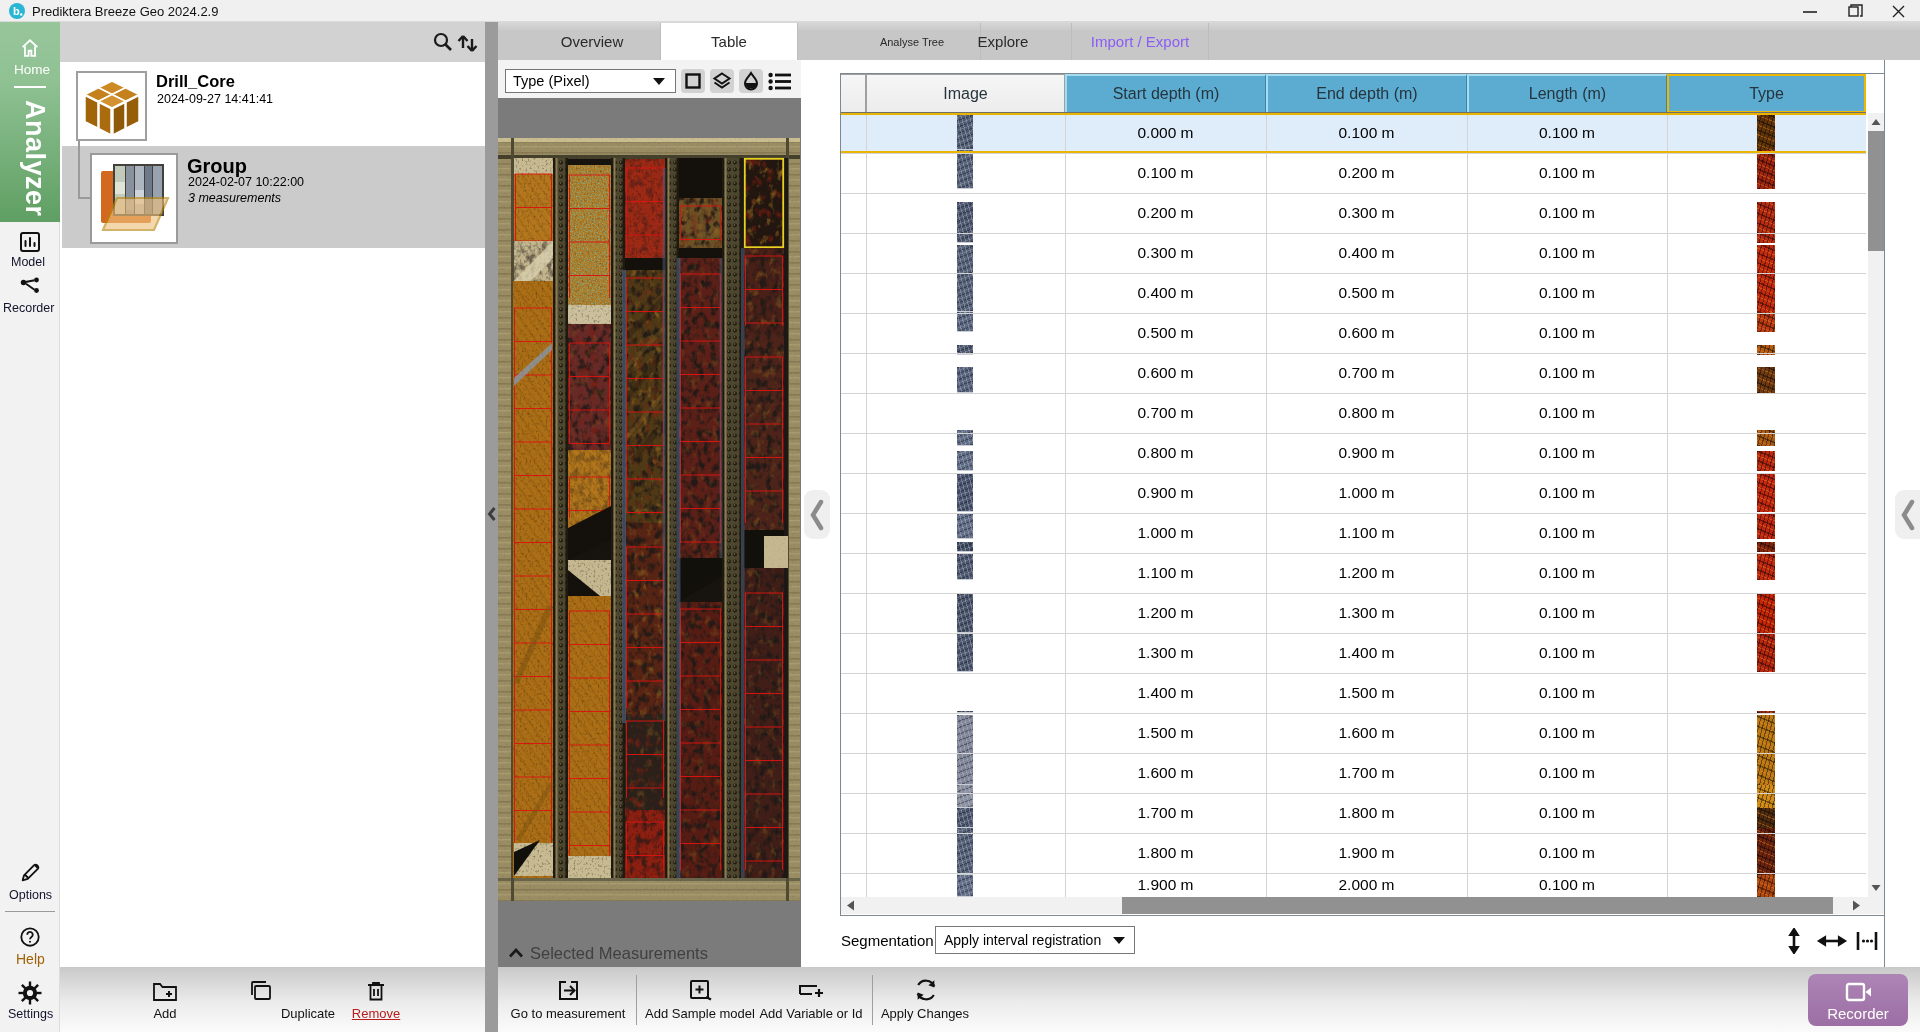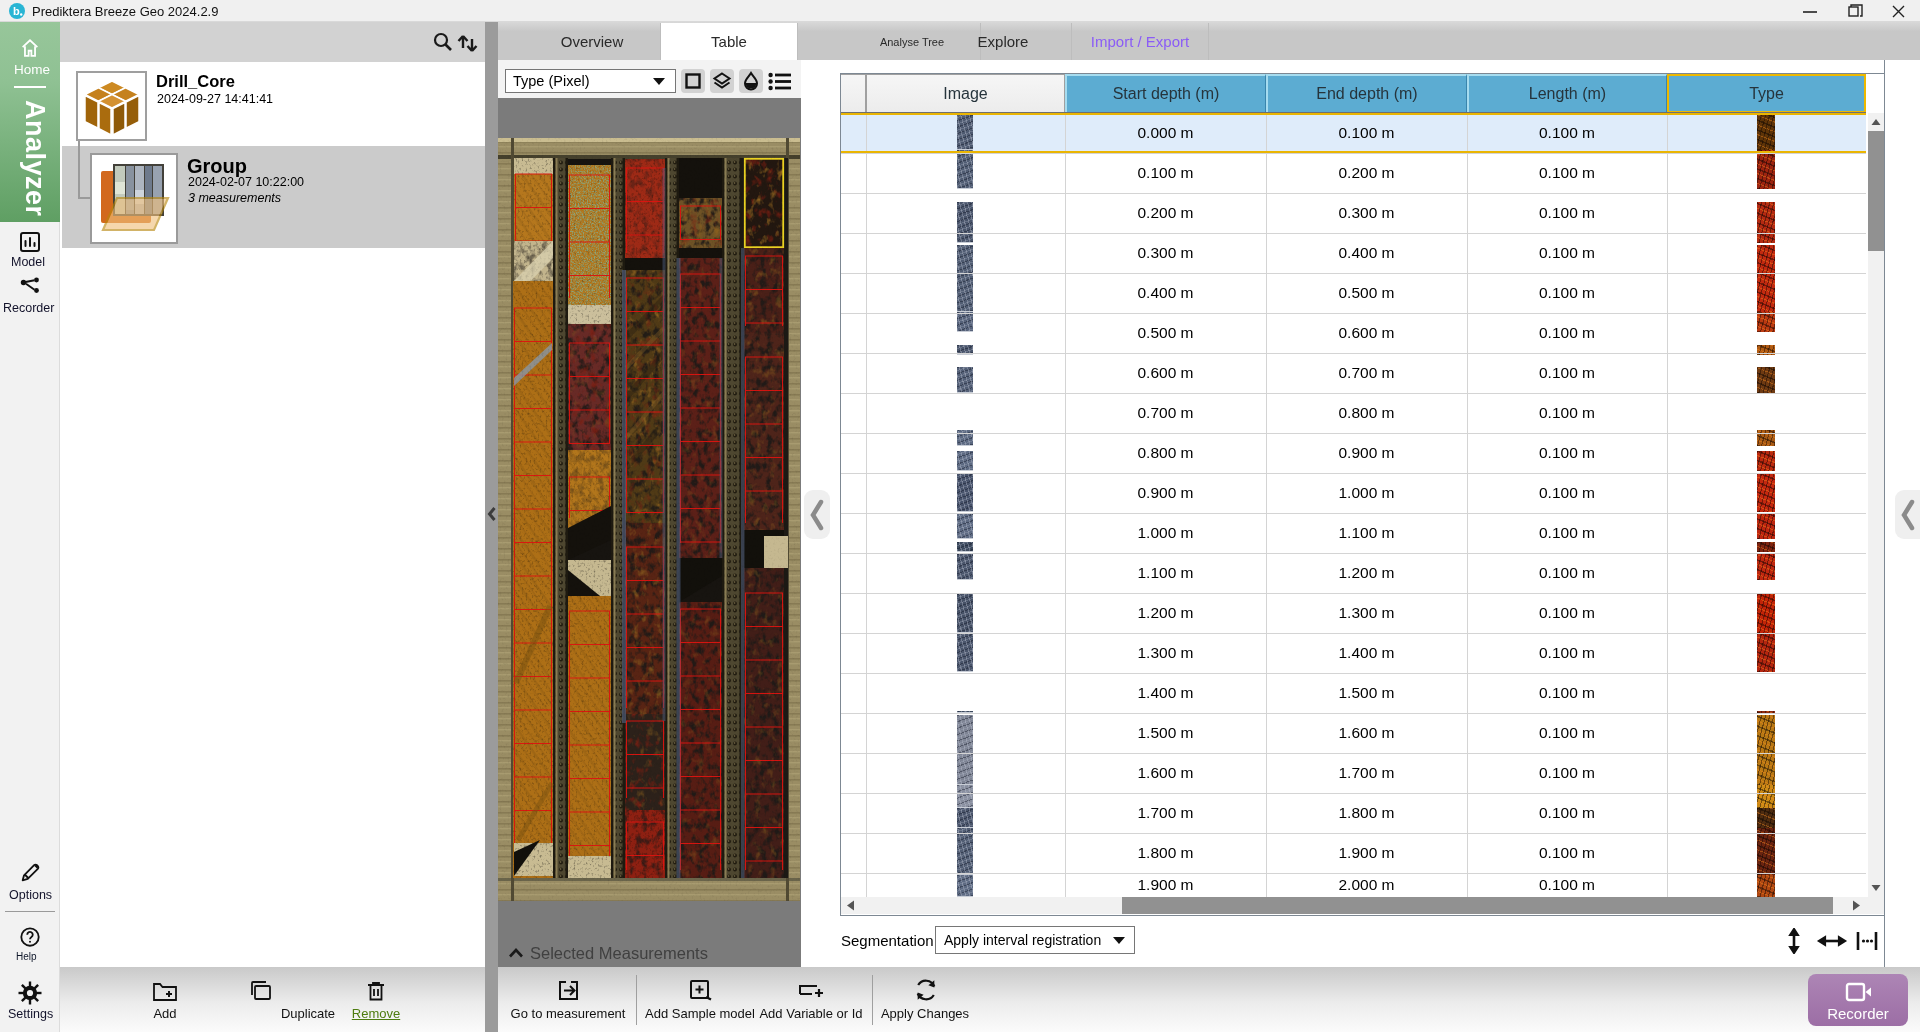--- a/index.html
+++ b/index.html
@@ -46,21 +46,21 @@
     <path d="M4 20 L5.5 14.5 L16.5 3.5 A2.1 2.1 0 0 1 19.5 3.5 L20.5 4.5 A2.1 2.1 0 0 1 20.5 7.5 L9.5 18.5 Z M6.8 14.2 l3 3" fill="none" stroke="#111" stroke-width="2" stroke-linejoin="round"></path>
     <path d="M16.8 4.4 l2.8 2.8 1-1.2a1.6 1.6 0 0 0-2.6-2.6z"></path>
   </svg>
 <div class="ab tx" style="left:9px;top:888px;font-size:12.5px;color:#13132b;font-weight:normal;">Options</div>
 <div class="ab" style="left:5px;top:911px;width:50px;height:1px;background:#9a9a9a;"></div>
 <svg class="ab" style="left:19px;top:926px" width="22" height="22" viewBox="0 0 24 24" fill="none" stroke="#111" stroke-width="2">
     <circle cx="12" cy="12" r="9.5"></circle>
     <path d="M9 9.5 a3 3 0 1 1 4.6 2.5 c-1.2.8-1.6 1.4-1.6 2.5"></path>
     <circle cx="12" cy="17.3" r="1.1" fill="#111" stroke="none"></circle>
   </svg>
-<div class="ab tx" style="left:16px;top:951px;font-size:10px;color:#0f172a;font-weight:normal;">Help</div>
+<div class="ab tx" style="left:16px;top:951px;font-size:14px;color:#a16207;font-weight:normal;">Help</div>
 <svg class="ab" style="left:18px;top:981px" width="24" height="24" viewBox="0 0 24 24">
     <g fill="#111">
       <rect x="10.8" y="0.5" width="2.4" height="5" transform="rotate(0 12 12)"></rect>
       <rect x="10.8" y="0.5" width="2.4" height="5" transform="rotate(45 12 12)"></rect>
       <rect x="10.8" y="0.5" width="2.4" height="5" transform="rotate(90 12 12)"></rect>
       <rect x="10.8" y="0.5" width="2.4" height="5" transform="rotate(135 12 12)"></rect>
       <rect x="10.8" y="0.5" width="2.4" height="5" transform="rotate(180 12 12)"></rect>
       <rect x="10.8" y="0.5" width="2.4" height="5" transform="rotate(225 12 12)"></rect>
       <rect x="10.8" y="0.5" width="2.4" height="5" transform="rotate(270 12 12)"></rect>
       <rect x="10.8" y="0.5" width="2.4" height="5" transform="rotate(315 12 12)"></rect>
@@ -123,21 +123,21 @@
 <svg class="ab" style="left:247px;top:979px" width="26" height="24" viewBox="0 0 26 24" fill="none" stroke="#111" stroke-width="1.8">
     <rect x="8" y="7" width="15" height="13" rx="1"></rect>
     <path d="M5 16 V4 a1 1 0 0 1 1-1 h13"></path>
   </svg>
 <div class="ab tx" style="left:260px;top:1006px;font-size:13px;color:#111;font-weight:normal;text-align:center;padding-left:48px;"><span style="position:relative;left:-50%">Duplicate</span></div>
 <svg class="ab" style="left:364px;top:979px" width="24" height="24" viewBox="0 0 24 24" fill="none" stroke="#111" stroke-width="1.8">
     <path d="M4 6 h16 M9 6 V4 h6 v2"></path>
     <path d="M6.5 6.5 V20.5 h11 V6.5"></path>
     <path d="M10 10 v7 M14 10 v7"></path>
   </svg>
-<div class="ab tx" style="left:376px;top:1006px;font-size:13px;color:#4d7c0f;font-weight:normal;text-align:right;text-decoration:underline;"><span style="position:relative;left:-50%">Remove</span></div>
+<div class="ab tx" style="left:376px;top:1006px;font-size:13px;color:#b91c1c;font-weight:normal;text-align:right;text-decoration:underline;"><span style="position:relative;left:-50%">Remove</span></div>
 <svg class="ab" style="left:872px;top:979px" width="28" height="24" viewBox="0 0 28 24" fill="none" stroke="#111" stroke-width="1.8">
     <path d="M2 20 V5 h7 l2.5 3 H22 v3"></path>
     <path d="M2 20 l5-9 h19 l-5 9 z"></path>
   </svg>
 <div class="ab tx" style="left:886px;top:1006px;font-size:13px;color:#111;font-weight:normal;text-align:center;"><span style="position:relative;left:-50%">Open</span></div>
 <div class="ab" style="left:485px;top:22px;width:13px;height:1010px;background:#9b9b9b;"></div>
 <svg class="ab" style="left:485px;top:505px" width="13" height="18" viewBox="0 0 13 18">
     <path d="M9.5 3 L4.5 9 L9.5 15" fill="none" stroke="#3c3c3c" stroke-width="3"></path>
   </svg>
 <div class="ab" style="left:498px;top:22px;width:1422px;height:38px;background:linear-gradient(#d8d8d8,#c7c7c7 25%,#c7c7c7);"></div>

